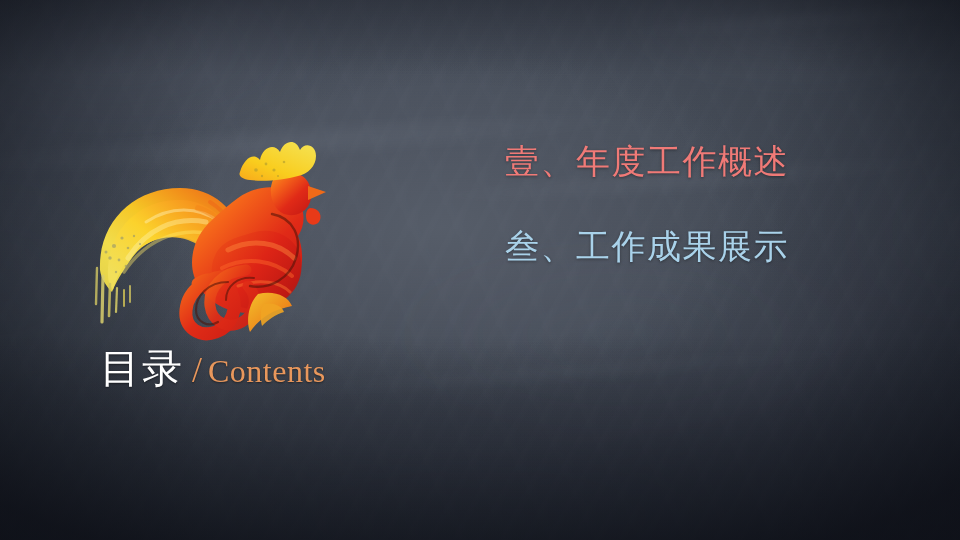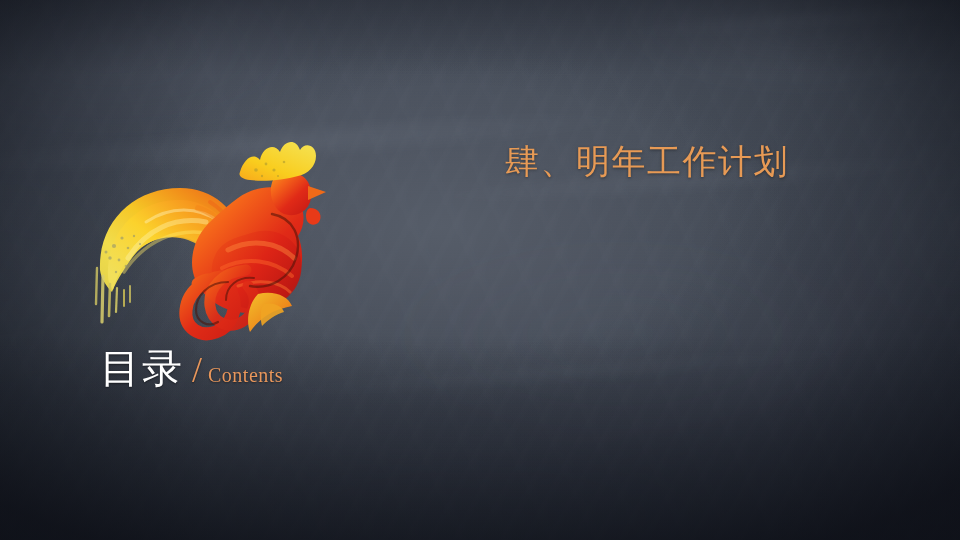--- a/index.html
+++ b/index.html
@@ -148,21 +148,21 @@
   }
   .contents-sep {
     font-family: "Liberation Serif", serif;
     font-size: 36px;
     color: #e8975c;
     margin: 0 6px 0 8px;
     text-shadow: 0 1px 2px rgba(0,0,0,.45);
   }
   .contents-en {
     font-family: "Liberation Serif", "DejaVu Serif", serif;
-    font-size: 20px;
+    font-size: 32px;
     letter-spacing: .5px;
     color: #e8975c;
     text-shadow: 0 1px 2px rgba(0,0,0,.45);
     margin-top: 36px;
   }
 
   
   .toc-list {
     position: absolute;
     left: 505px;
@@ -365,22 +365,25 @@
     </div>
 
     <div class="contents-title">
       <span class="contents-cn">目录</span><span class="contents-sep">/</span><span class="contents-en">Contents</span>
     </div>
 
   </div>
 
   <div class="toc-list">
 
-
-
-
     <div class="toc-item">
-      <span class="toc-text" style="color:#e79a55">肆、明年工作计划</span>
+      <span class="toc-text" style="color:#f07a77">壹、年度工作概述</span>
     </div>
 
+
+    <div class="toc-item">
+      <span class="toc-text" style="color:#a9d2ea">叁、工作成果展示</span>
+    </div>
+
+
   </div>
 
 </div>
 
 </body></html>

